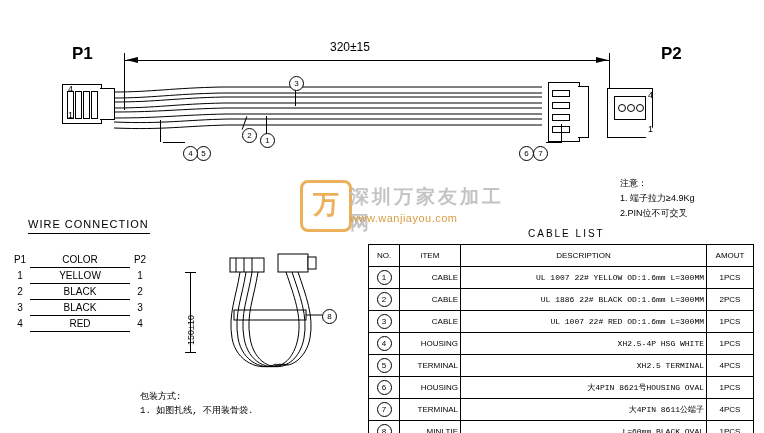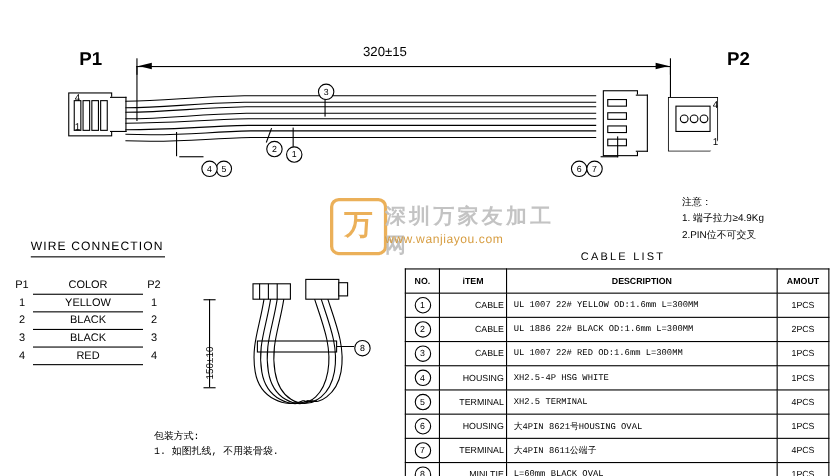--- a/index.html
+++ b/index.html
@@ -68,22 +68,22 @@
   #coil-tick-b{left:185px;top:352px;width:11px;height:1px;background:#000;}
 
   
   #pack-notes{left:140px;top:390px;font-size:9px;line-height:14px;font-family:Liberation Mono, monospace;}
 
   
   #itemlist-title{left:528px;top:228px;font-size:10px;letter-spacing:2px;}
   #itemlist{left:368px;top:244px;width:386px;border-collapse:collapse;font-size:8px;}
   #itemlist table{border-collapse:collapse;width:100%;}
   #itemlist th,#itemlist td{border:1px solid #000;padding:2px 2px;text-align:center;height:17px;}
-  #itemlist th{font-weight:bold;font-size:8px;}
-  #itemlist td.desc{text-align:left;padding-left:6px;font-family:"Liberation Mono", monospace;font-size:8px;}
+  #itemlist th{font-weight:normal;font-size:8px;}
+  #itemlist td.desc{text-align:right;padding-left:6px;font-family:"Liberation Mono", monospace;font-size:8px;}
   #itemlist td.no{width:26px;}
   #itemlist td.item{width:56px;text-align:right;}
   #itemlist td.amt{width:42px;}
 
   
   #watermark{left:296px;top:178px;width:220px;height:62px;opacity:.85;}
   #wm-text1{position:absolute;left:54px;top:6px;font-size:19px;color:#b9b9b9;font-weight:bold;letter-spacing:3px;}
   #wm-text2{position:absolute;left:54px;top:34px;font-size:11px;color:#d08c20;letter-spacing:.5px;}
   #wm-logo{position:absolute;left:4px;top:2px;width:46px;height:46px;border:3px solid #e8a33d;border-radius:8px;
      color:#e8a33d;font-size:26px;line-height:42px;text-align:center;font-weight:bold;}

